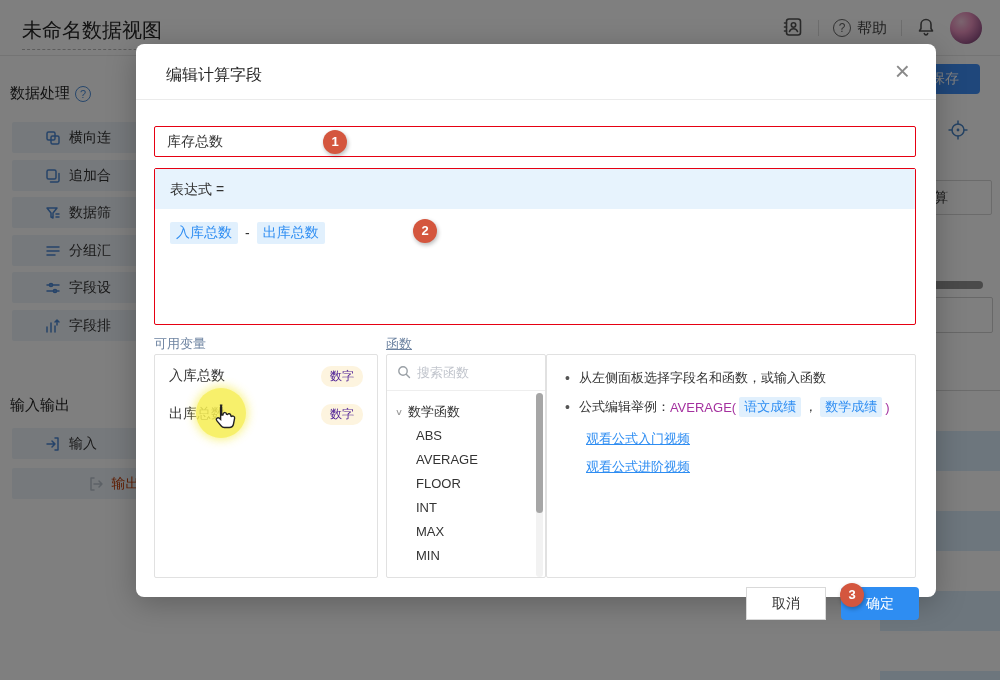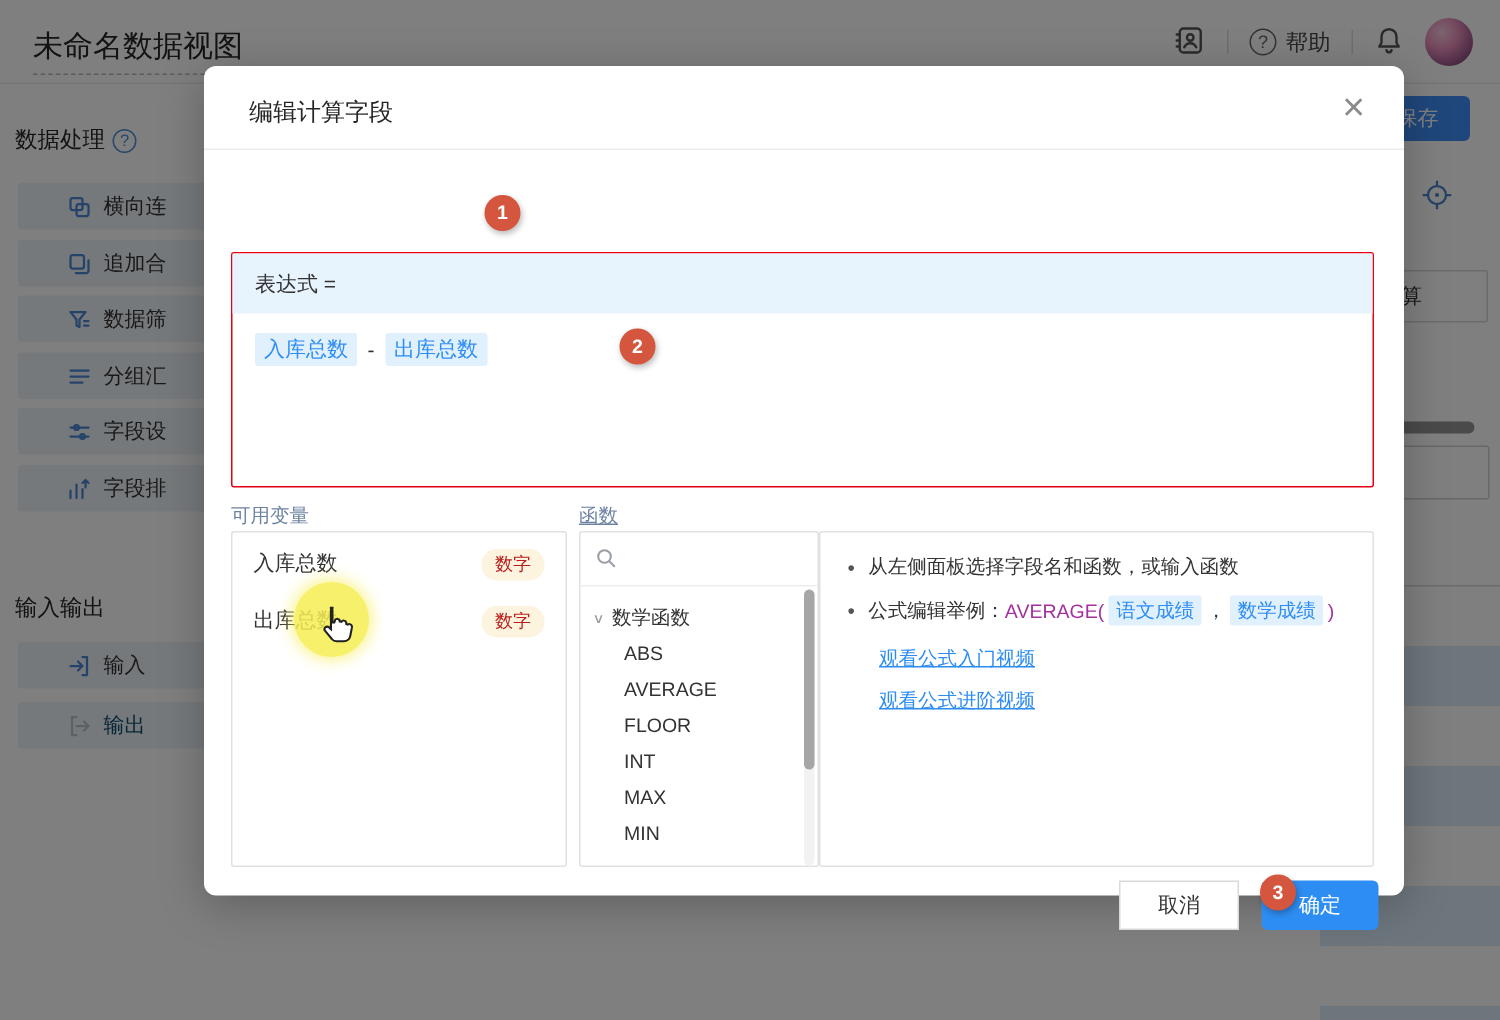--- a/index.html
+++ b/index.html
@@ -26,21 +26,21 @@
 
   .sidebar { position:absolute; left:0; top:56px; bottom:0; width:220px; z-index:1; background:#fff; }
   .side-header { position:absolute; left:10px; font-size:15px; color:#262626; display:flex;
     align-items:center; gap:5px; white-space:nowrap; }
   .side-q { width:16px; height:16px; border:1.3px solid #4f8fd9; border-radius:50%;
     color:#4f8fd9; font-size:11px; display:flex; align-items:center; justify-content:center; }
   .side-btn { position:absolute; left:12px; width:170px; height:31px; background:#edf2f8;
     border-radius:2px; display:flex; align-items:center; gap:8px; padding-left:33px;
     font-size:14px; color:#333; white-space:nowrap; overflow:hidden; }
   .side-btn svg { flex:0 0 auto; }
-  .side-btn.disabled { color:#0c4a6e; }
+  .side-btn.disabled { color:#c2410c;justify-content:center; }
   .blue-ic { stroke:#4b87d2; fill:none; stroke-width:1.5; stroke-linecap:round; stroke-linejoin:round; }
   .gray-ic { stroke:#b9c3cd; fill:none; stroke-width:1.5; stroke-linecap:round; stroke-linejoin:round; }
 
   .bg-save { position:absolute; left:910px; top:64px; width:70px; height:30px; background:#3e8ef7;
     color:#fff; border:none; border-radius:4px; font-size:14px; z-index:1; }
   .bg-plus { position:absolute; left:893px; top:114px; font-size:27px; color:#4a86c8; z-index:1; font-weight:300; }
   .bg-target { position:absolute; left:947px; top:119px; z-index:1; }
   .bg-tab { position:absolute; left:896px; top:180px; width:96px; height:35px; background:#fff;
     border:1px solid #d6d6d6; border-radius:2px; line-height:33px; padding-left:9px;
     font-size:14px; color:#333; z-index:1; }
@@ -83,21 +83,21 @@
   .expr-op { color:#333; }
 
   .panel-label { position:absolute; top:291px; font-size:13px; color:#6d83a1; }
   .label-vars { left:18px; } .label-funcs { left:250px;text-decoration:underline; }
 
   .vars-box { position:absolute; left:18px; top:310px; width:224px; height:224px;
     border:1px solid #e1e1e1; border-radius:2px; background:#fff; }
   .var-row { display:flex; align-items:center; justify-content:space-between;
     height:38px; padding:0 14px; }
   .vars-box { padding-top:2px; }
-  .type-pill { font-size:12px; color:#b91c1c; background:#fdf4df; padding:2px 9px;
+  .type-pill { font-size:12px; color:#4c1d95; background:#fdf4df; padding:2px 9px;
     border-radius:10px; }
   .click-highlight { position:absolute; left:41px; top:33px; width:50px; height:50px;
     border-radius:50%; background:#f6ee52; opacity:.85; box-shadow:0 0 10px 2px rgba(246,238,82,.8); }
   .cursor-hand { position:absolute; left:53px; top:47px; width:30px; height:30px; }
 
   .funcs-box { position:absolute; left:250px; top:310px; width:160px; height:224px;
     border:1px solid #e1e1e1; border-radius:2px; background:#fff; overflow:hidden; }
   .func-search { position:relative; height:36px; border-bottom:1px solid #eee; }
   .func-search svg { position:absolute; left:10px; top:10px; }
   .func-search input { position:absolute; left:30px; top:0; width:110px; height:34px; border:none;
@@ -239,20 +239,21 @@
 <div class="bg-input"></div>
 <div class="bg-table"></div>
 
 <div class="overlay"></div>
 
 <div class="modal">
   <div class="modal-title">编辑计算字段</div>
   <div class="modal-close">×</div>
   <div class="modal-divider"></div>
 
+  <input class="name-input" readonly="" value="库存总数" style="">
   <div class="step-badge badge-1">1</div>
 
   <div class="expr-box">
     <div class="expr-head">表达式 =</div>
     <div class="expr-body">
       <span class="chip">入库总数</span>
       <span class="expr-op">-</span>
       <span class="chip">出库总数</span>
     </div>
   </div>
@@ -275,20 +276,21 @@
       <path d="M9.5 2.5c.8 0 1.4.6 1.4 1.4v6.4l1 .1.3-1c.2-.7.9-1.1 1.6-.9.6.1 1 .7 1 1.3l.9.2c.3-.5.9-.8 1.5-.6.7.2 1.1.8 1.1 1.5v.3l.7.3c.4-.3 1-.4 1.5-.1.6.3.9 1 .8 1.6l-.9 4.6c-.3 1.6-1.7 2.8-3.4 2.8h-3.9c-1 0-1.9-.4-2.5-1.2l-3.6-4.3c-.5-.6-.4-1.4.1-1.9.6-.5 1.4-.5 2 0l1 .9V3.9c0-.8.6-1.4 1.4-1.4z" fill="#ffffff" stroke="#222" stroke-width="1.1"></path>
     </svg>
   </div>
 
   <div class="funcs-box">
     <div class="func-search">
       <svg width="14" height="14" viewBox="0 0 14 14">
         <circle cx="6" cy="6" r="4.2" fill="none" stroke="#9aa0a6" stroke-width="1.4"></circle>
         <path d="M9.2 9.2 12.5 12.5" stroke="#9aa0a6" stroke-width="1.4" stroke-linecap="round"></path>
       </svg>
+      <input placeholder="搜索函数" style="">
     </div>
     <div class="func-tree">
       <div class="func-group">
         <span class="chev">∨</span>
         <span>数学函数</span>
       </div>
       <div class="func-item">ABS</div>
       <div class="func-item">AVERAGE</div>
       <div class="func-item">FLOOR</div>
       <div class="func-item">INT</div>

